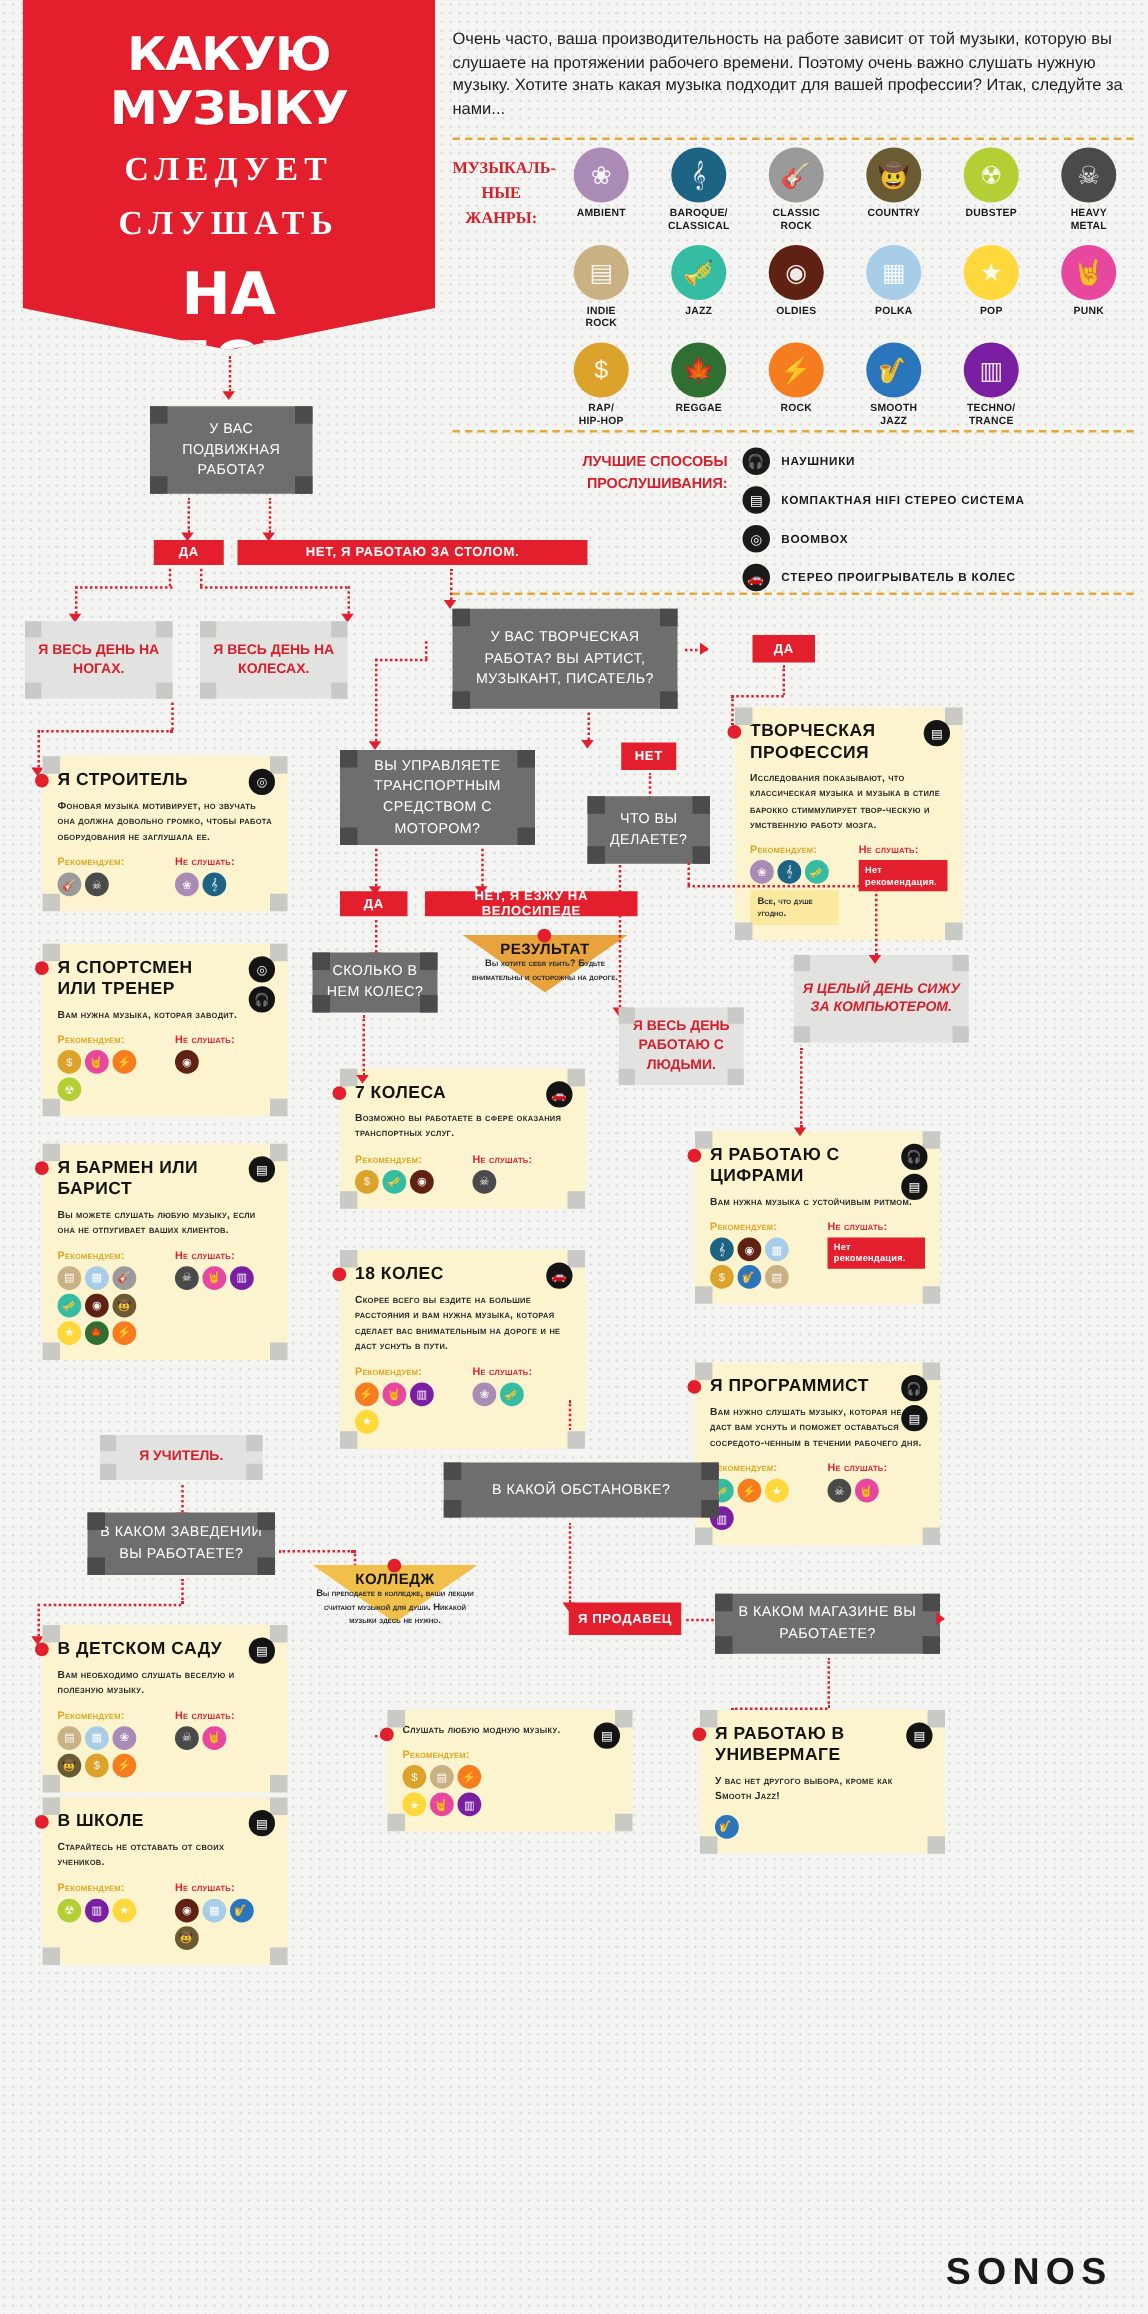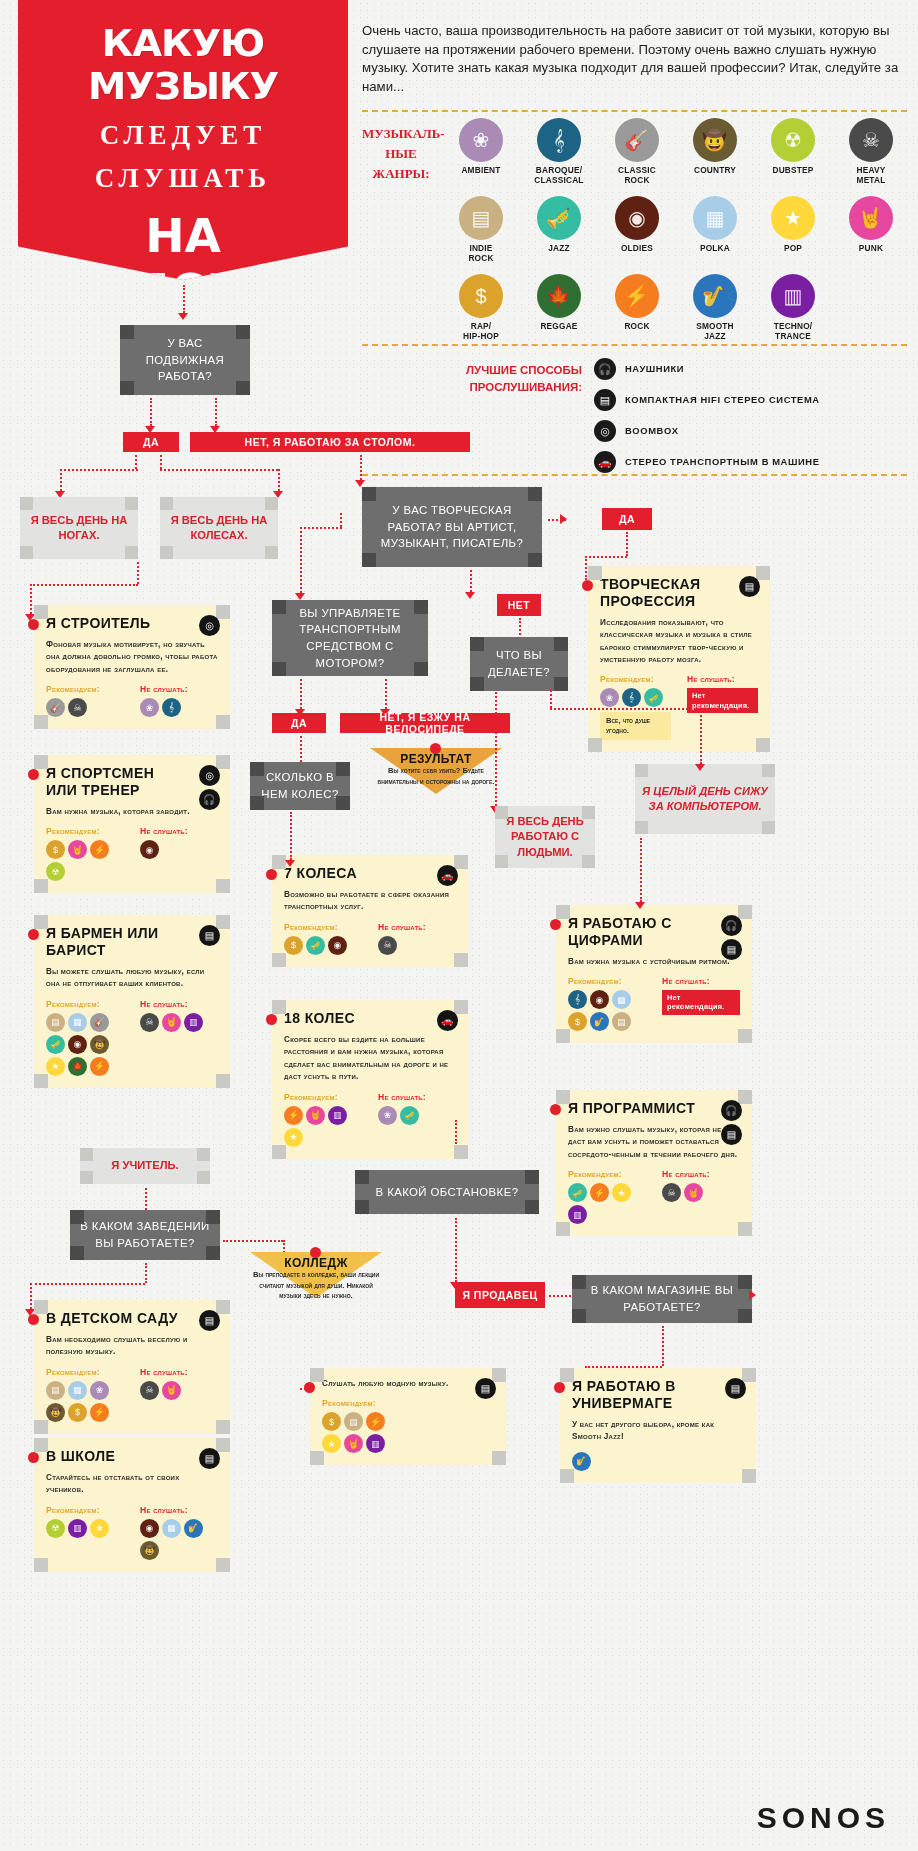--- a/index.html
+++ b/index.html
@@ -284,21 +284,21 @@
       <div class="dev-item">
         <div class="dev-ico">▤</div>
         <div class="dev-label">КОМПАКТНАЯ HIFI СТЕРЕО СИСТЕМА</div>
       </div>
       <div class="dev-item">
         <div class="dev-ico">◎</div>
         <div class="dev-label">BOOMBOX</div>
       </div>
       <div class="dev-item">
         <div class="dev-ico">🚗</div>
-        <div class="dev-label">СТЕРЕО ТРАНСПОРТНЫМ В МАШИНЕ</div>
+        <div class="dev-label">СТЕРЕО ПРОИГРЫВАТЕЛЬ В КОЛЕС</div>
       </div>
     </div>
 </div>
 <div class="abs dashrule" style="left:362px;top:474px;width:545px;"></div>
 
 <div id="flow-layer">
     <div class="abs vline" style="left: 183px; top: 285px; height: 28px; width: 0px;"></div>
     <div class="abs arrow-d" style="left: 178px; top: 313px;"></div>
     <div class="abs qbox" style="left: 120px; top: 325px; width: 130px; height: 70px;">
       <span>У ВАС ПОДВИЖНАЯ РАБОТА?</span>
@@ -650,21 +650,21 @@
     </div>
     <div class="abs vline" style="left: 640px; top: 838px; height: 64px; width: 0px;"></div>
     <div class="abs arrow-d" style="left: 635px; top: 902px;"></div>
     <div class="abs lbox" style="left: 80px; top: 1148px; width: 130px; height: 36px;">
       <span>Я УЧИТЕЛЬ.</span>
       <div class="lcorner c-tl" style="position: absolute; left: 0px; top: 0px;"></div>
       <div class="lcorner c-tr" style="position: absolute; right: 0px; top: 0px;"></div>
       <div class="lcorner c-bl" style="position: absolute; left: 0px; bottom: 0px;"></div>
       <div class="lcorner c-br" style="position: absolute; right: 0px; bottom: 0px;"></div>
     </div>
-    <div class="abs qbox" style="left: 355px; top: 1170px; width: 184px; height: 44px;">
+    <div class="abs qbox" style="left: 355px; top: 1170px; width: 220px; height: 44px;">
       <span>В КАКОЙ ОБСТАНОВКЕ?</span>
       <div class="corner c-tl"></div>
       <div class="corner c-tr"></div>
       <div class="corner c-bl"></div>
       <div class="corner c-br"></div>
     </div>
     <div class="abs vline" style="left: 145px; top: 1188px; height: 22px; width: 0px;"></div>
     <div class="abs arrow-d" style="left: 140px; top: 1210px;"></div>
     <div class="abs qbox" style="left: 70px; top: 1210px; width: 150px; height: 50px;">
       <span>В КАКОМ ЗАВЕДЕНИИ ВЫ РАБОТАЕТЕ?</span>

